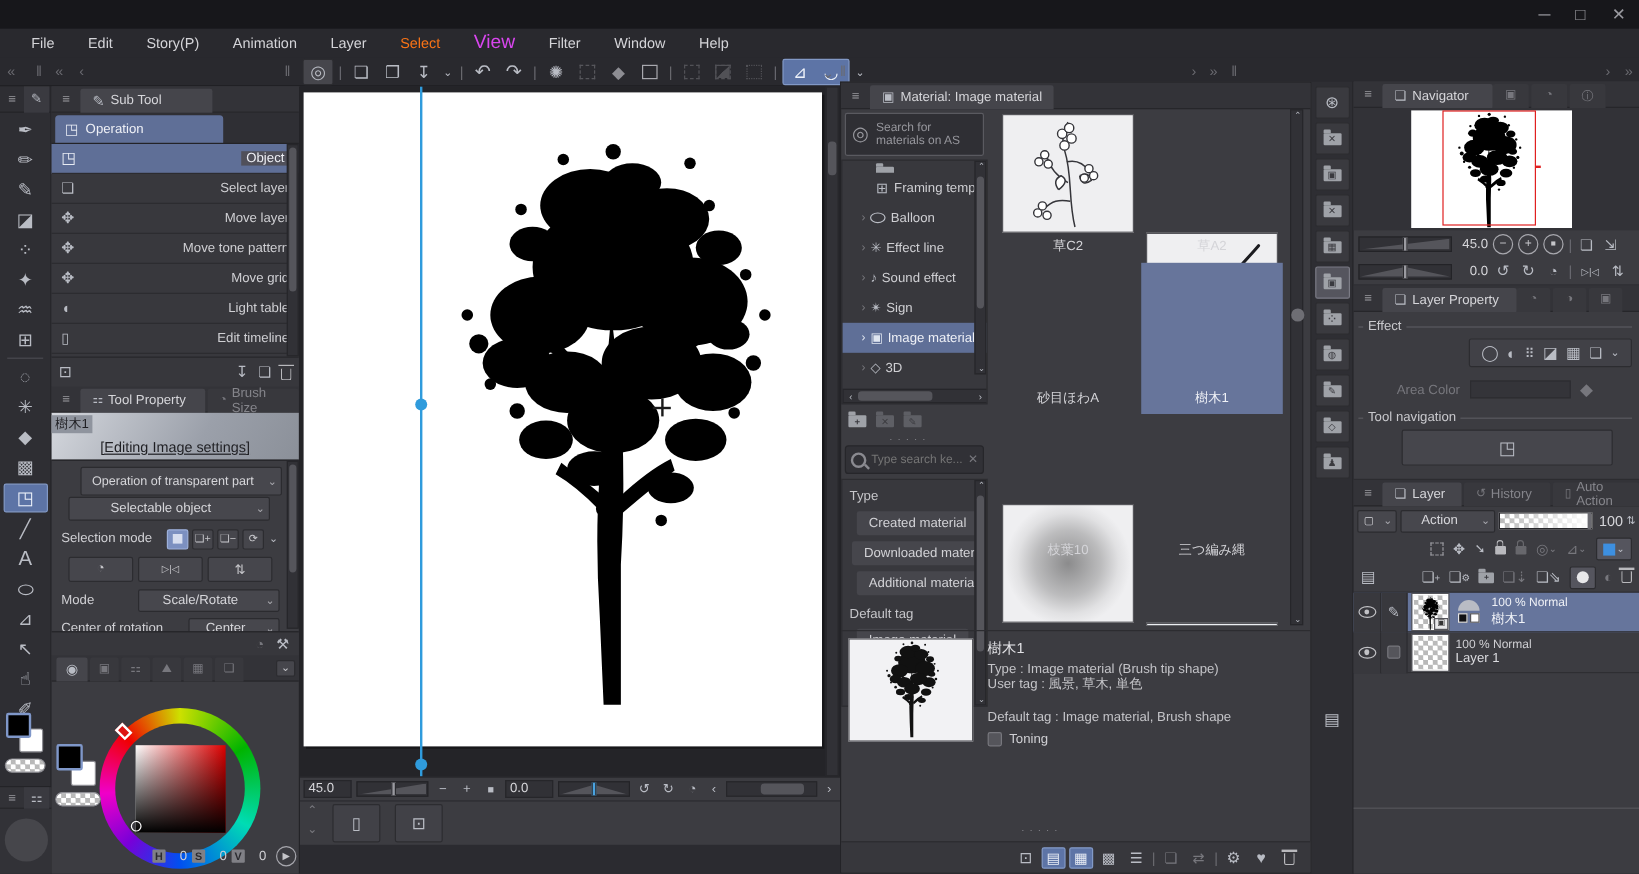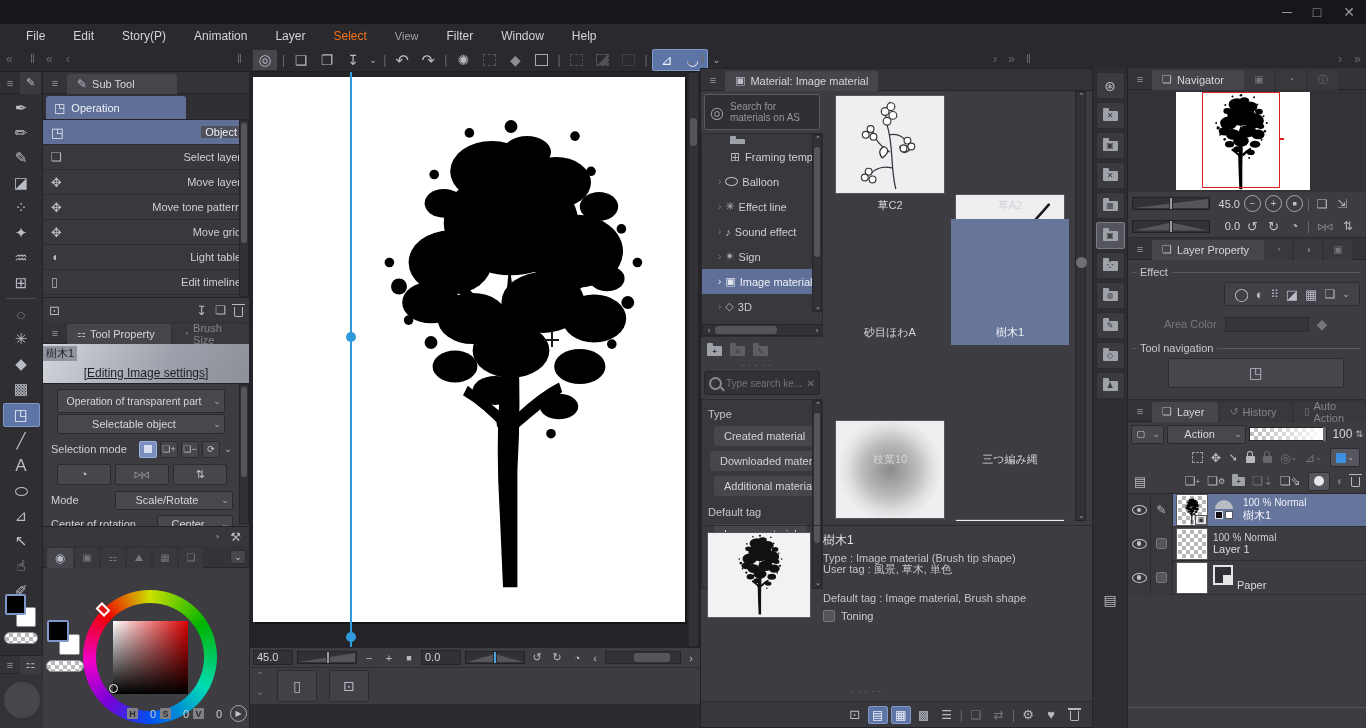--- a/index.html
+++ b/index.html
@@ -163,21 +163,21 @@
   </div>
 </div>
 
 <div class="a" style="left:0;top:24px;width:1366px;height:24px;background:#29292e;display:flex;align-items:center;padding-left:12px;gap:0">
   <div style="padding:0 14px;font-size:12px;color:#d4d4d8">File</div>
   <div style="padding:0 14px;font-size:12px;color:#d4d4d8">Edit</div>
   <div style="padding:0 14px;font-size:12px;color:#d4d4d8">Story(P)</div>
   <div style="padding:0 14px;font-size:12px;color:#d4d4d8">Animation</div>
   <div style="padding:0 14px;font-size:12px;color:#d4d4d8">Layer</div>
   <div style="padding:0 14px;font-size:12px;color:#f97316">Select</div>
-  <div style="padding:0 14px;font-size:11px;color:#a3a3a3">View</div>
+  <div style="padding:0 14px;font-size:16px;color:#d946ef">View</div>
   <div style="padding:0 14px;font-size:12px;color:#d4d4d8">Filter</div>
   <div style="padding:0 14px;font-size:12px;color:#d4d4d8">Window</div>
   <div style="padding:0 14px;font-size:12px;color:#d4d4d8">Help</div>
 </div>
 
 <div class="a" style="left:0;top:48px;width:1366px;height:24px;background:#29292e;border-bottom:1px solid #1e1e22">
   <span class="a grip" style="left:6px;top:4px">«</span>
   <span class="a grip" style="left:30px;top:4px">‖</span>
   <span class="a grip" style="left:46px;top:4px">«</span>
   <span class="a grip" style="left:66px;top:4px">‹</span>
@@ -341,21 +341,21 @@
     <div class="ptab off" style="flex:1;margin-left:2px;gap:4px">
       <span class="ic" style="font-size:10px;color:#77777d">◔</span>
       <span>Brush Size</span>
     </div>
   </div>
   <div class="r" style="height:40px;background:linear-gradient(120deg,#d4d7dd,#9ba0aa 60%,#8b9099);border-bottom:1px solid #232327">
     <span class="a" style="left:0;top:2px;background:#8f949e;color:#1f1f23;padding:0 3px;font-size:11px">樹木1</span>
     <span class="a" style="left:0;right:0;bottom:3px;text-align:center;color:#1f1f23;font-size:12px;text-decoration:underline">[Editing Image settings]</span>
   </div>
   <div class="r" style="height:162px">
-    <div class="dd a" style="left:14px;top:5px;width:168px;height:24px">
+    <div class="dd a" style="left:24px;top:5px;width:168px;height:24px">
       <span class="lbl" style="font-size:10.5px">Operation of transparent part</span>
         <span class="cv">⌄</span>
     </div>
     <div class="dd a" style="left:14px;top:30px;width:168px;height:20px">
       <span class="lbl">Selectable object</span>
         <span class="cv">⌄</span>
     </div>
     <div class="a row" style="left:8px;top:55px;width:182px;height:20px;gap:3px">
       <span>Selection mode</span>
       <span style="flex:1"></span>
@@ -910,27 +910,14 @@
       </div>
     <div style="width:22px;height:34px;background:#38383d;border-right:1px solid #2c2c30;display:flex;align-items:center;justify-content:center">
         <span class="cbx" style="width:11px;height:11px"></span>
       </div>
     <div class="chk" style="width:30px;height:30px;margin-left:4px;border:1px solid #fff;outline:1px solid #55555a"></div>
     <div style="margin-left:6px">
       <div style="font-size:10px;color:#cfcfd3">100 % Normal</div>
       <div style="font-size:11px;color:#dcdce0">Layer 1</div>
     </div>
   </div>
-  <div class="row" style="height:34px;border-bottom:1px solid #2e2e32">
-    <div style="width:23px;height:34px;background:#38383d;border-right:1px solid #2c2c30;display:flex;align-items:center;justify-content:center">
-        <span class="i-eye"></span>
-      </div>
-    <div style="width:22px;height:34px;background:#38383d;border-right:1px solid #2c2c30;display:flex;align-items:center;justify-content:center">
-        <span class="cbx" style="width:11px;height:11px"></span>
-      </div>
-    <div style="width:30px;height:30px;margin-left:4px;background:#fff;border:1px solid #fff;outline:1px solid #55555a"></div>
-    <span class="ic" style="width:20px;height:20px;margin-left:6px;border:2px solid #e5e5e8;background:#2f2f34;align-self:flex-start;margin-top:4px">
-        <span style="width:8px;height:8px;background:#e5e5e8;align-self:flex-end;margin-top:8px;margin-left:8px"></span>
-      </span>
-    <div style="font-size:11px;color:#dcdce0;align-self:flex-end;margin:0 0 3px 4px">Paper</div>
-  </div>
   <div style="height:1px;background:#55555a;margin-top:112px"></div>
 </div>
 
 </body></html>

